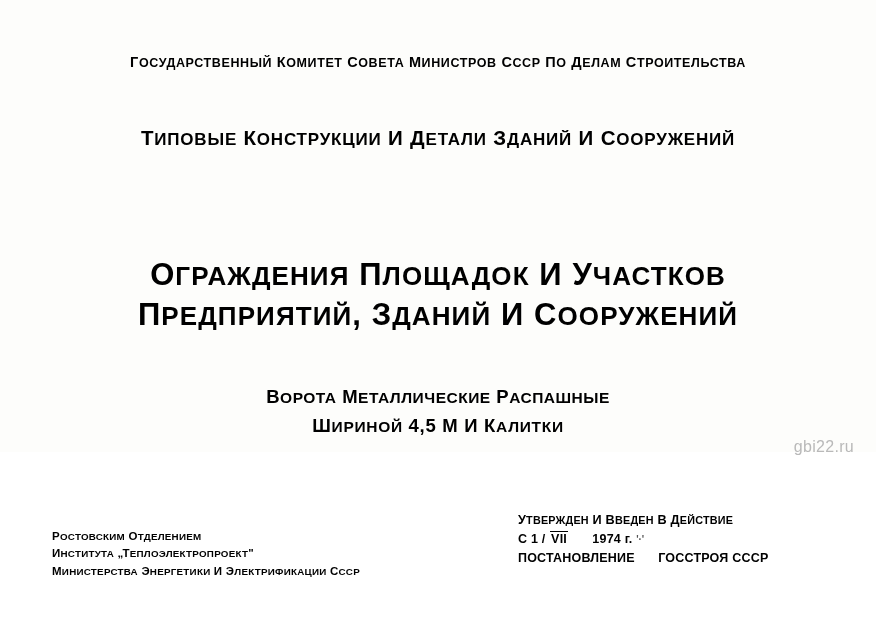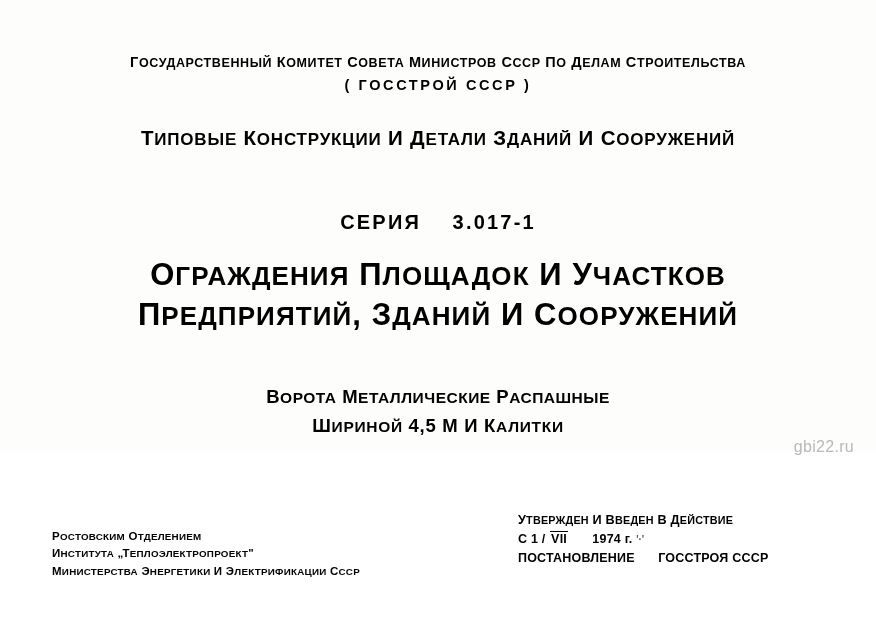--- a/index.html
+++ b/index.html
@@ -212,30 +212,24 @@
     width: 8px;
   }
 </style>
 </head>
 <body>
 
 <div class="page">
 
   <div class="header-block">
     <div class="committee-line">Г<span class="small-cap">О</span><span class="small-cap">С</span><span class="small-cap">У</span><span class="small-cap">Д</span><span class="small-cap">А</span><span class="small-cap">Р</span><span class="small-cap">С</span><span class="small-cap">Т</span><span class="small-cap">В</span><span class="small-cap">Е</span><span class="small-cap">Н</span><span class="small-cap">Н</span><span class="small-cap">Ы</span><span class="small-cap">Й</span> К<span class="small-cap">О</span><span class="small-cap">М</span><span class="small-cap">И</span><span class="small-cap">Т</span><span class="small-cap">Е</span><span class="small-cap">Т</span> С<span class="small-cap">О</span><span class="small-cap">В</span><span class="small-cap">Е</span><span class="small-cap">Т</span><span class="small-cap">А</span> М<span class="small-cap">И</span><span class="small-cap">Н</span><span class="small-cap">И</span><span class="small-cap">С</span><span class="small-cap">Т</span><span class="small-cap">Р</span><span class="small-cap">О</span><span class="small-cap">В</span> С<span class="small-cap">С</span><span class="small-cap">С</span><span class="small-cap">Р</span> П<span class="small-cap">О</span> Д<span class="small-cap">Е</span><span class="small-cap">Л</span><span class="small-cap">А</span><span class="small-cap">М</span> С<span class="small-cap">Т</span><span class="small-cap">Р</span><span class="small-cap">О</span><span class="small-cap">И</span><span class="small-cap">Т</span><span class="small-cap">Е</span><span class="small-cap">Л</span><span class="small-cap">Ь</span><span class="small-cap">С</span><span class="small-cap">Т</span><span class="small-cap">В</span><span class="small-cap">А</span></div>
-    <div class="gosstroy-line">( ГОССТРОЙ СССР )</div>
   </div>
 
   <div class="typical-line">Т<span class="small-cap">И</span><span class="small-cap">П</span><span class="small-cap">О</span><span class="small-cap">В</span><span class="small-cap">Ы</span><span class="small-cap">Е</span> К<span class="small-cap">О</span><span class="small-cap">Н</span><span class="small-cap">С</span><span class="small-cap">Т</span><span class="small-cap">Р</span><span class="small-cap">У</span><span class="small-cap">К</span><span class="small-cap">Ц</span><span class="small-cap">И</span><span class="small-cap">И</span> И Д<span class="small-cap">Е</span><span class="small-cap">Т</span><span class="small-cap">А</span><span class="small-cap">Л</span><span class="small-cap">И</span> З<span class="small-cap">Д</span><span class="small-cap">А</span><span class="small-cap">Н</span><span class="small-cap">И</span><span class="small-cap">Й</span> И С<span class="small-cap">О</span><span class="small-cap">О</span><span class="small-cap">Р</span><span class="small-cap">У</span><span class="small-cap">Ж</span><span class="small-cap">Е</span><span class="small-cap">Н</span><span class="small-cap">И</span><span class="small-cap">Й</span></div>
 
-  <div class="series-line">
-    <span>СЕРИЯ</span>
-    <span class="row-gap"></span>
-    <span>3.017-1</span>
-  </div>
 
   <div class="main-title">
     <div class="tline">О<span class="small-cap">Г</span><span class="small-cap">Р</span><span class="small-cap">А</span><span class="small-cap">Ж</span><span class="small-cap">Д</span><span class="small-cap">Е</span><span class="small-cap">Н</span><span class="small-cap">И</span><span class="small-cap">Я</span> П<span class="small-cap">Л</span><span class="small-cap">О</span><span class="small-cap">Щ</span><span class="small-cap">А</span><span class="small-cap">Д</span><span class="small-cap">О</span><span class="small-cap">К</span> И У<span class="small-cap">Ч</span><span class="small-cap">А</span><span class="small-cap">С</span><span class="small-cap">Т</span><span class="small-cap">К</span><span class="small-cap">О</span><span class="small-cap">В</span></div>
     <div class="tline">П<span class="small-cap">Р</span><span class="small-cap">Е</span><span class="small-cap">Д</span><span class="small-cap">П</span><span class="small-cap">Р</span><span class="small-cap">И</span><span class="small-cap">Я</span><span class="small-cap">Т</span><span class="small-cap">И</span><span class="small-cap">Й</span>, З<span class="small-cap">Д</span><span class="small-cap">А</span><span class="small-cap">Н</span><span class="small-cap">И</span><span class="small-cap">Й</span> И С<span class="small-cap">О</span><span class="small-cap">О</span><span class="small-cap">Р</span><span class="small-cap">У</span><span class="small-cap">Ж</span><span class="small-cap">Е</span><span class="small-cap">Н</span><span class="small-cap">И</span><span class="small-cap">Й</span></div>
   </div>
 
   <div class="issue-block">
     <div class="issue-desc1">В<span class="small-cap">О</span><span class="small-cap">Р</span><span class="small-cap">О</span><span class="small-cap">Т</span><span class="small-cap">А</span> М<span class="small-cap">Е</span><span class="small-cap">Т</span><span class="small-cap">А</span><span class="small-cap">Л</span><span class="small-cap">Л</span><span class="small-cap">И</span><span class="small-cap">Ч</span><span class="small-cap">Е</span><span class="small-cap">С</span><span class="small-cap">К</span><span class="small-cap">И</span><span class="small-cap">Е</span> Р<span class="small-cap">А</span><span class="small-cap">С</span><span class="small-cap">П</span><span class="small-cap">А</span><span class="small-cap">Ш</span><span class="small-cap">Н</span><span class="small-cap">Ы</span><span class="small-cap">Е</span></div>
     <div class="issue-desc2">Ш<span class="small-cap">И</span><span class="small-cap">Р</span><span class="small-cap">И</span><span class="small-cap">Н</span><span class="small-cap">О</span><span class="small-cap">Й</span> 4,5 М И К<span class="small-cap">А</span><span class="small-cap">Л</span><span class="small-cap">И</span><span class="small-cap">Т</span><span class="small-cap">К</span><span class="small-cap">И</span></div>
   </div>

